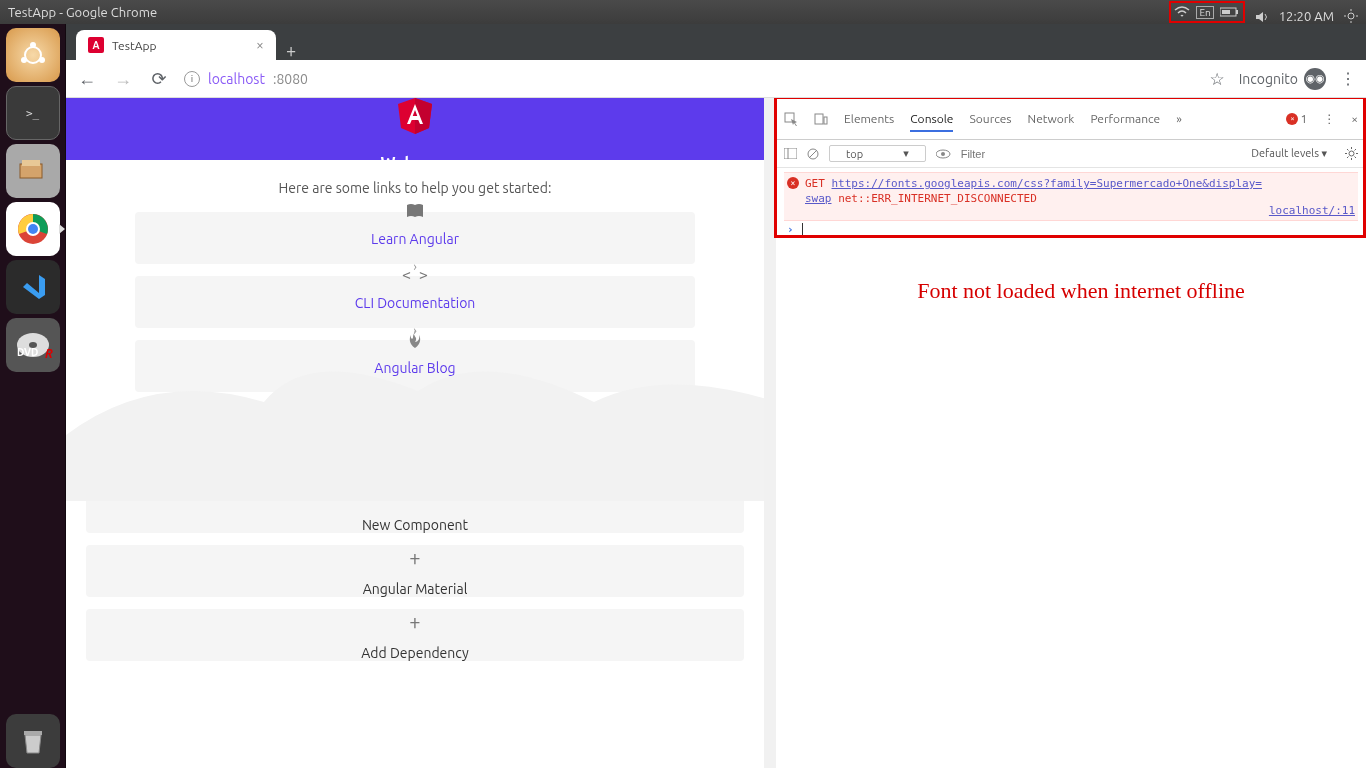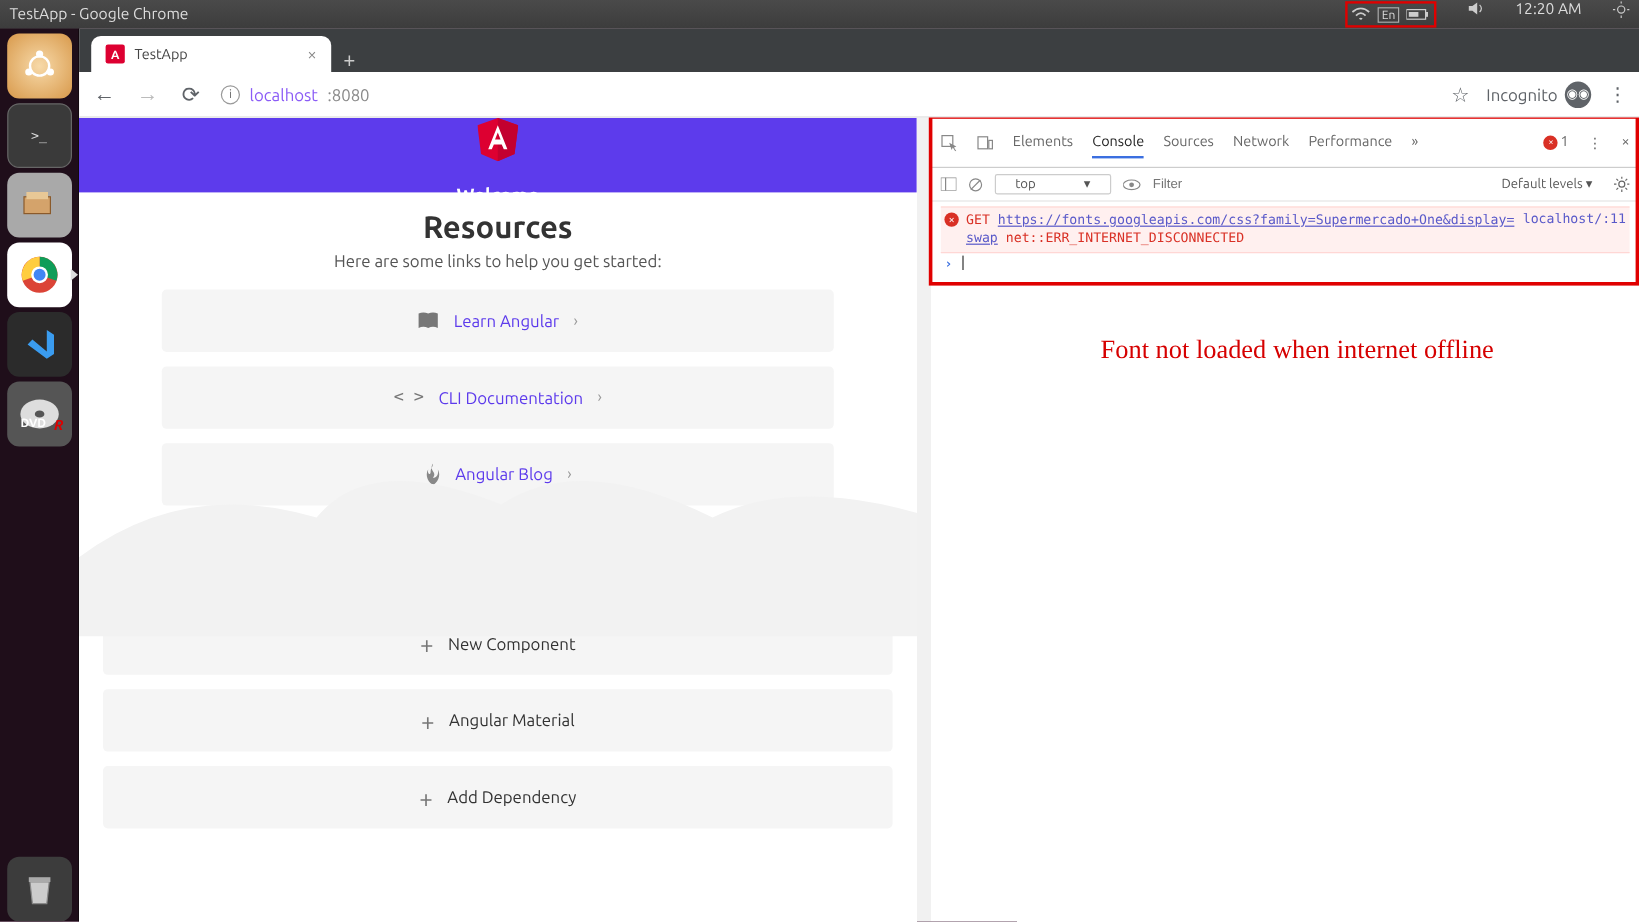--- a/index.html
+++ b/index.html
@@ -1,20 +1,20 @@
 <!DOCTYPE html>
 <html><head>
 <meta charset="utf-8">
 <style>
 * { box-sizing: border-box; margin: 0; padding: 0; }
 body { font-family: "Ubuntu", sans-serif; background: #2c001e; width: 1366px; height: 768px; overflow: hidden; position: relative; }
 .topbar { height: 24px; background: linear-gradient(#4a4a4a,#3c3c3c); color: #dcdcdc; display: flex; align-items: center; padding: 0 8px; font-size: 13px; }
 .topbar .title { flex: 0 0 auto; }
 .topbar .spacer { flex: 1; }
-.topbar .sys { display: flex; align-items: flex-start; gap: 26px; }
+.topbar .sys { display: flex; align-items: flex-end; gap: 10px; }
 .sys-box { border: 2px solid #e00000; padding: 0 3px; display: flex; align-items: center; gap: 6px; height: 22px; }
 .sys .ic { display: inline-block; }
 .launcher { position: absolute; left: 0; top: 24px; bottom: 0; width: 66px; background: rgba(30,15,25,0.9); display: flex; flex-direction: column; align-items: center; padding-top: 4px; gap: 4px; border-right: 1px solid rgba(0,0,0,0.4);}
 .launcher .app { width: 54px; height: 54px; border-radius: 10px; display:flex; align-items:center; justify-content:center; font-size:11px; color:#fff; position:relative;}
 .launcher .app.ubuntu { background: radial-gradient(#f7d9a8,#d8994b); }
 .launcher .app.term { background:#3a3a3a; border:1px solid #666; color:#ccc;}
 .launcher .app.files { background:#a9a9a9;}
 .launcher .app.chrome { background:#fff;}
 .launcher .app.vscode { background:#2b2b2b;}
 .launcher .app.dvd { background:#555;}
@@ -44,21 +44,21 @@
 .ng-header .logo{width:34px;height:36px;}
 .ng-header .welcome{font-size:16px;font-weight:600;}
 .ng-header .tw{margin-left:auto;color:#fff;}
 .ng-body{padding:14px 20px 80px;position:relative;}
 .rocket-row{display:flex;justify-content:center;align-items:center;gap:6px;margin-bottom:18px;}
 .rocket-circle{width:78px;height:78px;border-radius:50%;background:#dd0031;display:flex;align-items:center;justify-content:center;}
 .running-box{background:#5d3bec;color:#fff;font-weight:600;font-size:15px;padding:12px 18px;border-radius:4px;}
 .section-h{text-align:center;font-size:26px;font-weight:700;color:#333;}
 .section-sub{text-align:center;font-size:14px;color:#555;margin:6px 0 16px;}
 .cards{display:flex;flex-direction:column;align-items:center;gap:12px;}
-.card{width:calc(100% - 98px);background:#f5f5f5;border-radius:4px;height:52px;display:flex;align-items:center;justify-content:center;gap:12px;color:#333;font-size:14px;cursor:pointer;}
+.card{width:calc(100% - 98px);background:#f5f5f5;border-radius:4px;height:52px;display:flex;align-items:center;justify-content:center;gap:12px;color:#333;font-size:14px;cursor:pointer;flex-direction:column;}
 .card.wide{width:100%;justify-content:center;}
 .card .link-txt{color:#5d3bec;}
 .card .ic{color:#777;}
 .chev{color:#999;font-size:13px;}
 .clouds{position:absolute;bottom:240px;left:0;right:0;height:220px;pointer-events:none;}
 .scroll-track{flex:0 0 12px;background:#f1f1f1;}
 .devtools{flex:1;background:#fff;display:flex;flex-direction:column;position:relative;}
 .red-box{border:3px solid #e00000;position:absolute;left:-2px;right:0;top:-2px;pointer-events:none;z-index:10;height:142px;}
 .dt-tabs{height:42px;border-bottom:1px solid #cdcdcd;display:flex;align-items:center;padding:0 8px;gap:16px;font-size:12px;color:#666;}
 .dt-tabs .t{cursor:pointer;}
@@ -69,21 +69,21 @@
 .dt-toolbar .ctx{border:1px solid #ccc;padding:1px 16px;border-radius:2px;display:flex;align-items:center;gap:40px;}
 .dt-toolbar input{border:none;outline:none;font-size:11px;width:110px;}
 .dt-toolbar .levels{margin-left:auto;}
 .dt-toolbar .gear-ic{margin-left:8px;}
 .console-body{flex:1;font-family:Menlo,Consolas,monospace;font-size:11px;padding:4px 8px;}
 .log-row{display:flex;gap:6px;align-items:flex-start;padding:2px 0;}
 .log-row.error{background:#fff0ef;color:#d93025;border-top:1px solid #ffd7d5;border-bottom:1px solid #ffd7d5;padding:3px;}
 .log-row .eic{width:12px;height:12px;background:#d93025;border-radius:50%;color:#fff;font-size:8px;display:flex;align-items:center;justify-content:center;margin-top:1px;}
 .log-row .msg{flex:1;line-height:1.4;}
 .log-row .msg a{color:#5959c9;text-decoration:underline;word-break:break-all;}
-.log-row .src{color:#5959c9;white-space:nowrap;}
+.log-row .src{color:#5959c9;text-decoration:underline;white-space:nowrap;margin-top:28px;}
 .prompt-row{color:#3b6fe0;padding:2px 3px;display:flex;gap:6px;font-weight:bold;}
 .prompt-row .cursor{border-left:1px solid #333;height:12px;margin-left:2px;}
 .caption{position:absolute;left:40px;right:20px;top:180px;text-align:center;color:#d60000;font-size:22px;font-family:Georgia,serif;}
 svg{display:block;}
 </style>
 </head>
 <body>
 
 <div class="topbar">
   <span class="title">TestApp - Google Chrome</span>
@@ -216,21 +216,20 @@
             </svg>
         </span>
         <span class="welcome">Welcome</span>
         <span class="tw">
           <svg width="26" height="22" viewBox="0 0 26 22">
               <path d="M26 2.6c-1 .4-2 .7-3 .8 1.1-.6 1.9-1.6 2.3-2.8-1 .6-2.1 1-3.3 1.3C21 .7 19.7 0 18.2 0c-2.8 0-5.1 2.3-5.1 5.1 0 .4 0 .8.1 1.1C8.9 6 5.1 4 2.6 1c-.4.8-.7 1.6-.7 2.6 0 1.8.9 3.3 2.3 4.2-.8 0-1.6-.3-2.3-.6v.1c0 2.5 1.8 4.5 4.1 5-.4.1-.9.2-1.3.2-.3 0-.6 0-.9-.1.6 2 2.5 3.5 4.8 3.5-1.8 1.4-4 2.2-6.4 2.2-.4 0-.8 0-1.2-.1C3.3 20.2 6 21 8.9 21c10.7 0 16.6-8.9 16.6-16.6v-.8c1-.7 1.9-1.6 2.5-2.6z" fill="#fff"></path>
             </svg>
         </span>
       </div>
       <div class="ng-body">
-        <h2 class="section-h">Resources</h2>
         <p class="section-sub">Here are some links to help you get started:</p>
         <div class="cards">
           <div class="card">
             <span class="ic">
                 <svg width="18" height="16">
                   <path d="M1 2 Q5 0 9 2 Q13 0 17 2 V14 Q13 12 9 14 Q5 12 1 14z" fill="#777"></path>
                 </svg>
               </span>
             <span class="link-txt">Learn Angular</span>
             <span class="chev">›</span>

